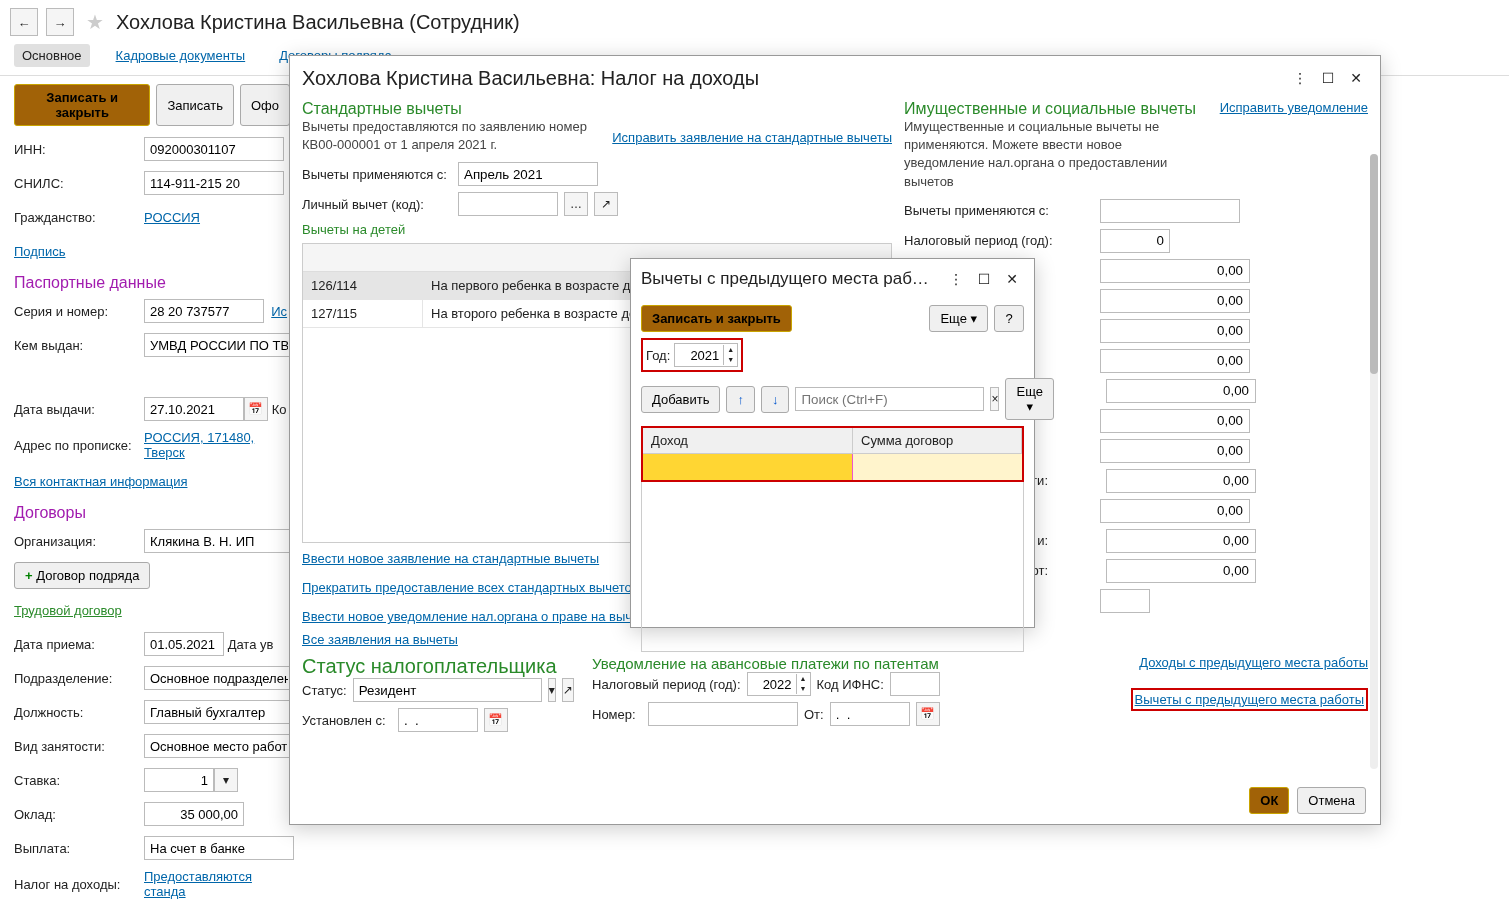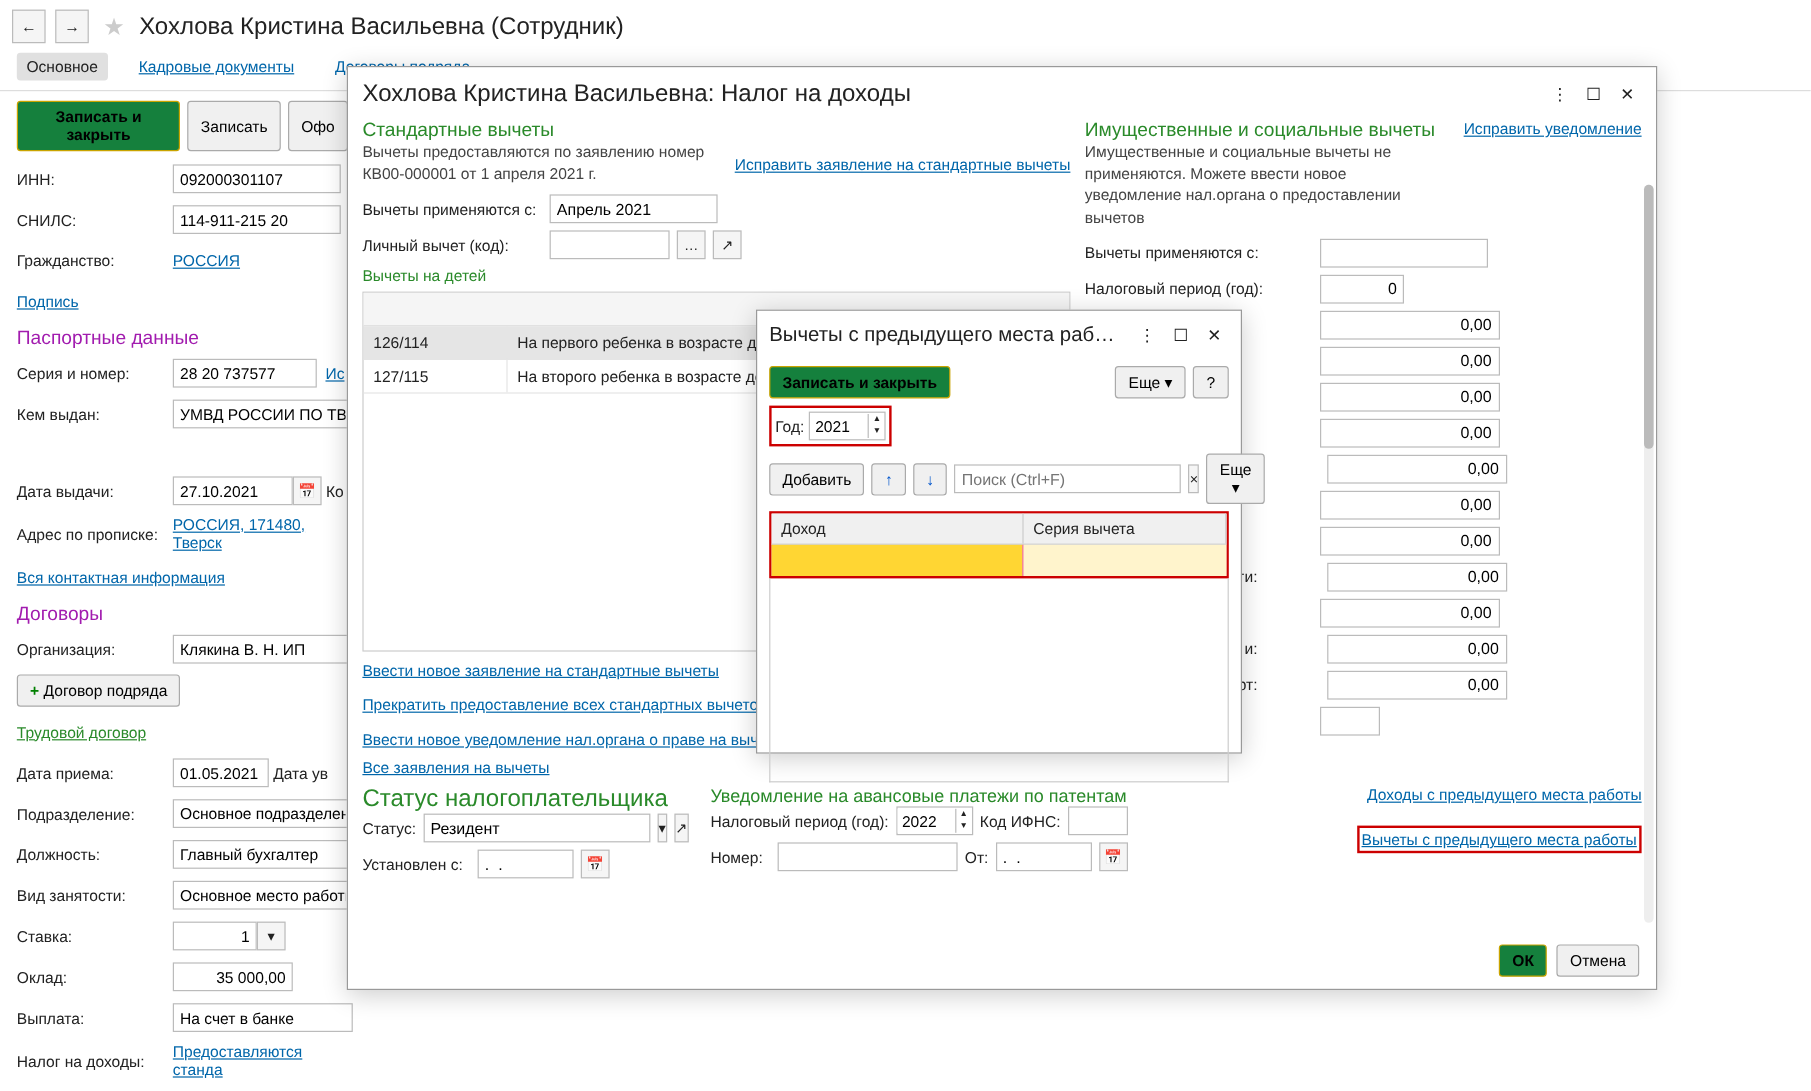--- a/index.html
+++ b/index.html
@@ -9,21 +9,21 @@
 .header { display: flex; align-items: center; padding: 8px 10px; gap: 8px; }
 .nav-btn { width: 28px; height: 28px; border: 1px solid #bbb; background: #f5f5f5; display: flex; align-items: center; justify-content: center; cursor: pointer; }
 .star-icon { color: #ccc; font-size: 20px; margin: 0 4px; }
 .page-title { font-size: 20px; font-weight: normal; }
 .tabs { display: flex; gap: 18px; padding: 0 14px 8px 14px; border-bottom: 1px solid #ddd; margin-left: 0; }
 .tab { padding: 4px 8px; cursor: pointer; }
 .tab.active { background: #e0e0e0; border-radius: 3px; }
 .main-area { display: flex; }
 .left-col { width: 290px; padding: 8px 0 0 14px; }
 .btn { border: 1px solid #aaa; background: #f0f0f0; padding: 5px 10px; cursor: pointer; border-radius: 3px; font-size: 13px; }
-.btn.primary { background: #15803d; border-color: #c9a400; font-weight: bold; }
+.btn.primary { background: #a16207; border-color: #c9a400; font-weight: bold; }
 .toolbar-row { display: flex; gap: 6px; margin-bottom: 10px; }
 .form-row { display: flex; align-items: center; margin-bottom: 8px; min-height: 26px; }
 .form-label { width: 130px; font-size: 13px; flex-shrink: 0; }
 .form-input { border: 1px solid #bbb; padding: 3px 5px; font-size: 13px; height: 24px; }
 .section-title { color: #a21caf; font-size: 16px; margin: 10px 0 6px 0; }
 .val-right { text-align: right; }
 .icon-btn { width: 24px; height: 24px; border: 1px solid #bbb; background: #f5f5f5; display: inline-flex; align-items: center; justify-content: center; cursor: pointer; font-size: 12px; }
 
 
 .window { position: absolute; background: #fff; border: 1px solid #999; box-shadow: 0 4px 20px rgba(0,0,0,0.2); }
@@ -64,21 +64,21 @@
 .mtc2 { flex: 1; }
 .modal-tbl-row { display: flex; height: 26px; }
 .modal-tbl-row .mtc1 { background: #ffd633; border-right: 1px solid #e5c; }
 .modal-tbl-row .mtc2 { background: #fff4cc; }
 
 .footer-btns { position: absolute; right: 14px; bottom: 10px; display: flex; gap: 8px; }
 .scrollbar { position: absolute; right: 2px; top: 98px; bottom: 55px; width: 8px; background: #eee; border-radius: 4px; }
 .scroll-thumb { position: absolute; left: 0; right: 0; top: 0; height: 220px; background: #bbb; border-radius: 4px; }
 .arrow-blue { color: #0055cc; font-weight: bold; }
 .spinner { display: inline-flex; align-items: center; border: 1px solid #bbb; height: 24px; }
-.spinner input { border: none; width: 48px; text-align: left; padding: 2px 4px; height: 20px; font-size: 13px; }
+.spinner input { border: none; width: 48px; text-align: right; padding: 2px 4px; height: 20px; font-size: 13px; }
 .spinner .spbtns { display: flex; flex-direction: column; border-left: 1px solid #bbb; }
 .spinner .spbtns span { font-size: 7px; padding: 0 3px; cursor: pointer; line-height: 10px; }
 </style>
 </head>
 <body>
 
 <div class="header">
   <div class="nav-btn">←</div>
   <div class="nav-btn">→</div>
   <span class="star-icon">★</span>
@@ -369,21 +369,21 @@
       <button class="btn">Добавить</button>
       <button class="btn" style="width:30px"><span class="arrow-blue">↑</span></button>
       <button class="btn" style="width:30px"><span class="arrow-blue">↓</span></button>
       <input class="input-box" placeholder="Поиск (Ctrl+F)" style="">
       <span class="icon-btn">×</span>
       <button class="btn"><span>Еще</span> ▾</button>
     </div>
     <div class="modal-tbl">
       <div class="modal-tbl-head">
         <div class="mtc1">Доход</div>
-        <div class="mtc2">Серия вычета</div>
+        <div class="mtc2">Сумма договор</div>
       </div>
       <div class="modal-tbl-row">
         <div class="mtc1"></div>
           <div class="mtc2"></div>
       </div>
     </div>
     <div style="height:170px;border:1px solid #ccc;border-top:none"></div>
   </div>
 </div>
 

